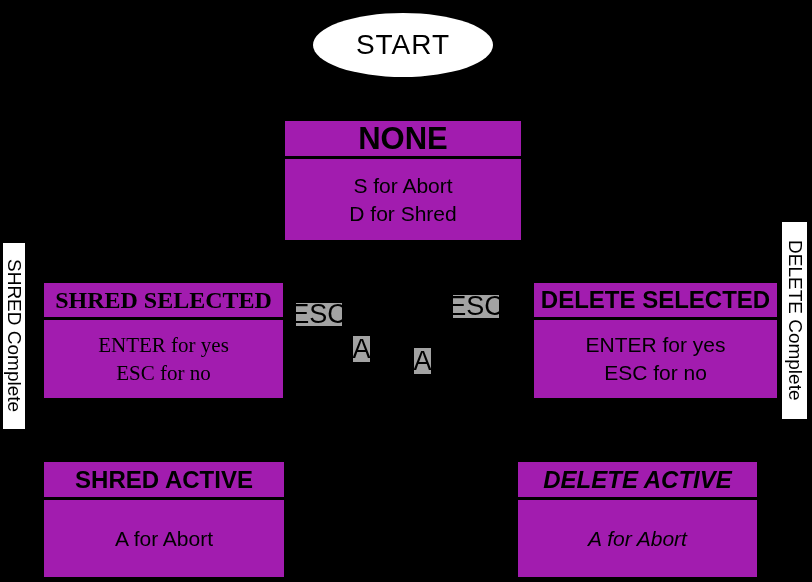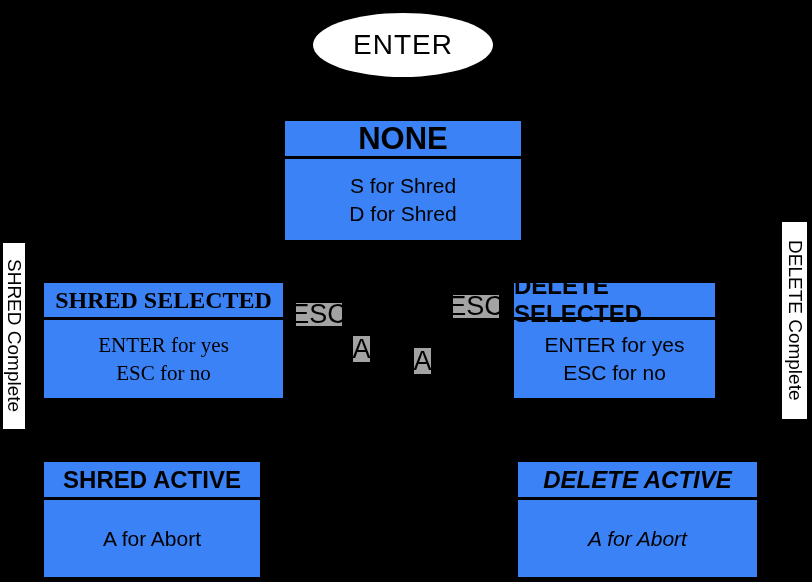--- a/index.html
+++ b/index.html
@@ -27,21 +27,21 @@
     border-radius: 50%;
     display: flex;
     align-items: center;
     justify-content: center;
     font-size: 28px;
     letter-spacing: 1px;
   }
   
   .state {
     position: absolute;
-    background: #3b82f6;
+    background: #a21caf;
     display: flex;
     flex-direction: column;
   }
   .state-header {
     flex: 0 0 auto;
     display: flex;
     align-items: center;
     justify-content: center;
     font-weight: bold;
     border-bottom: 3px solid #000000;
@@ -52,24 +52,24 @@
     display: flex;
     flex-direction: column;
     align-items: center;
     justify-content: center;
     font-size: 21px;
     line-height: 28px;
   }
   .state-none            { left: 285px; top: 121px; width: 236px; height: 119px; }
   .state-none .state-header { height: 38px; font-size: 31px; }
   .state-shred-selected  { left: 44px;  top: 283px; width: 239px; height: 115px; font-family: Liberation Serif, serif; }
-  .state-delete-selected { left: 514px; top: 283px; width: 201px; height: 115px; }
+  .state-delete-selected { left: 534px; top: 283px; width: 243px; height: 115px; }
   .state-shred-selected .state-header,
   .state-delete-selected .state-header { height: 37px; font-size: 24px; }
-  .state-shred-active    { left: 44px;  top: 462px; width: 216px; height: 115px; }
+  .state-shred-active    { left: 44px;  top: 462px; width: 240px; height: 115px; }
   .state-delete-active   { left: 518px; top: 462px; width: 239px; height: 115px; font-style: italic; }
   .state-shred-active .state-header,
   .state-delete-active .state-header { height: 38px; font-size: 24px; }
   
   .edge-label {
     position: absolute;
     background: #a3a3a3;
     display: flex;
     align-items: center;
     justify-content: center;
@@ -92,27 +92,27 @@
   }
   .side-label-left  { left: 3px;   top: 243px; width: 22px; height: 186px; }
   .side-label-right { left: 782px; top: 222px; width: 25px; height: 197px; }
 </style>
 </head>
 <body>
 
 <div class="canvas">
 
   <div class="start-ellipse">
-    <span>ENTER</span>
+    <span>START</span>
   </div>
 
   <div class="state state-none">
     <div class="state-header">NONE</div>
     <div class="state-body">
-      <span>S for Shred</span>
+      <span>S for Abort</span>
       <span>D for Shred</span>
     </div>
   </div>
 
   <div class="state state-shred-selected">
     <div class="state-header">SHRED SELECTED</div>
     <div class="state-body">
       <span>ENTER for yes</span>
       <span>ESC for no</span>
     </div>

